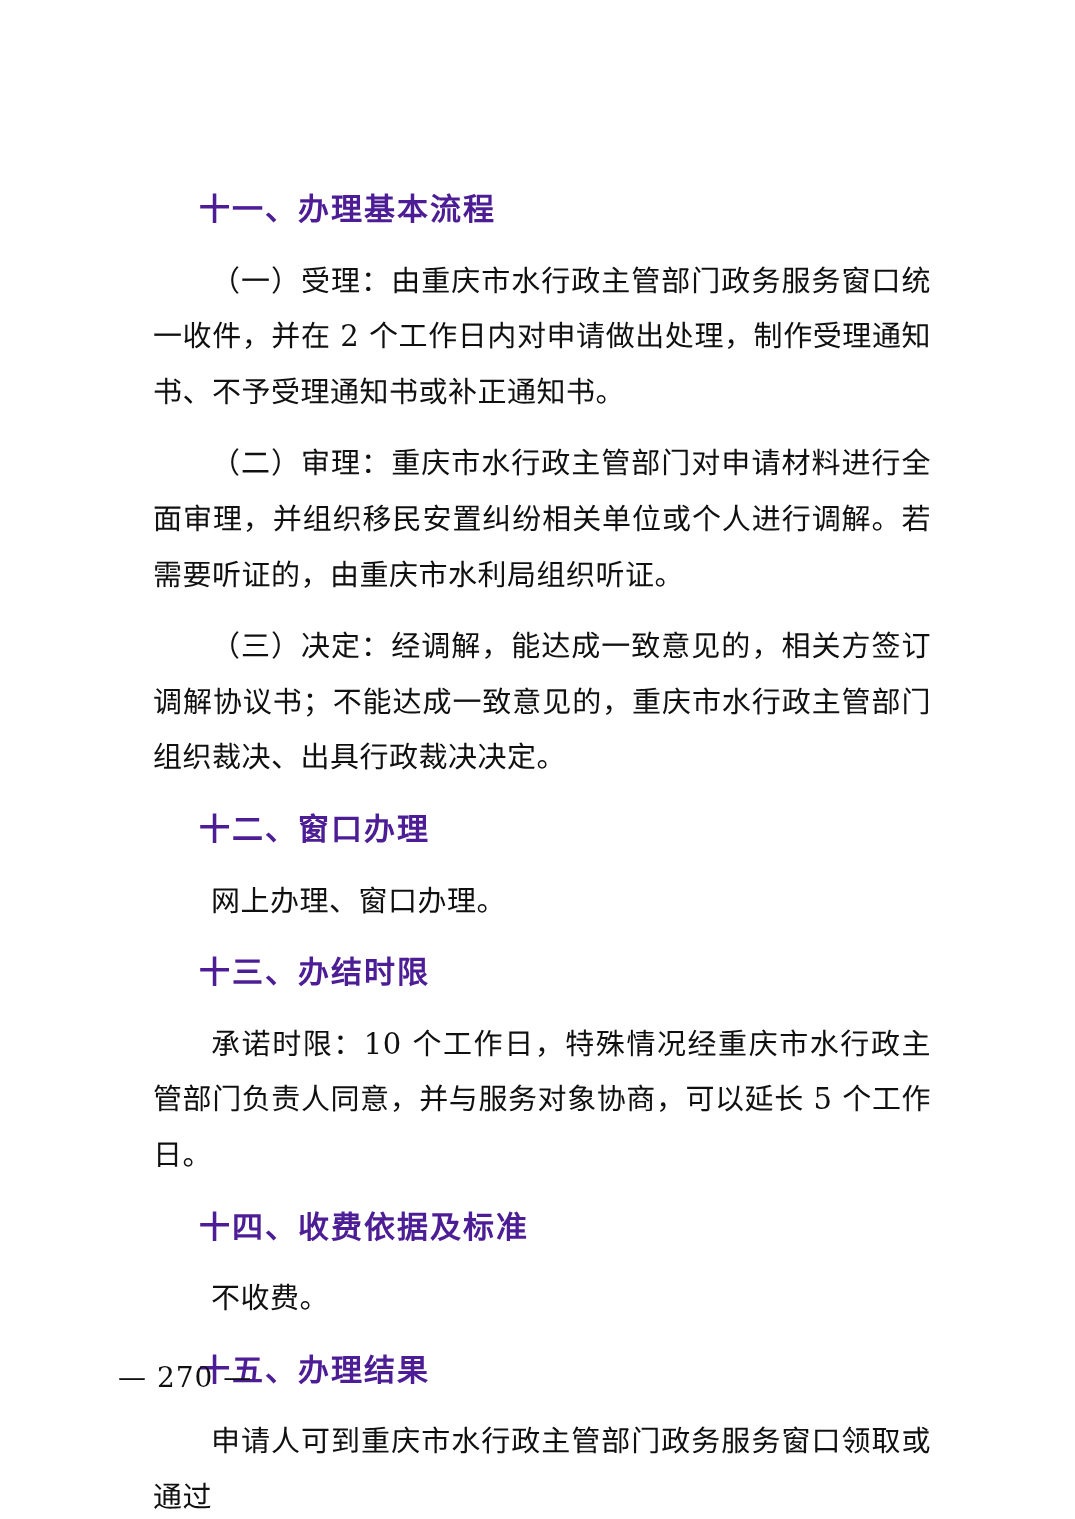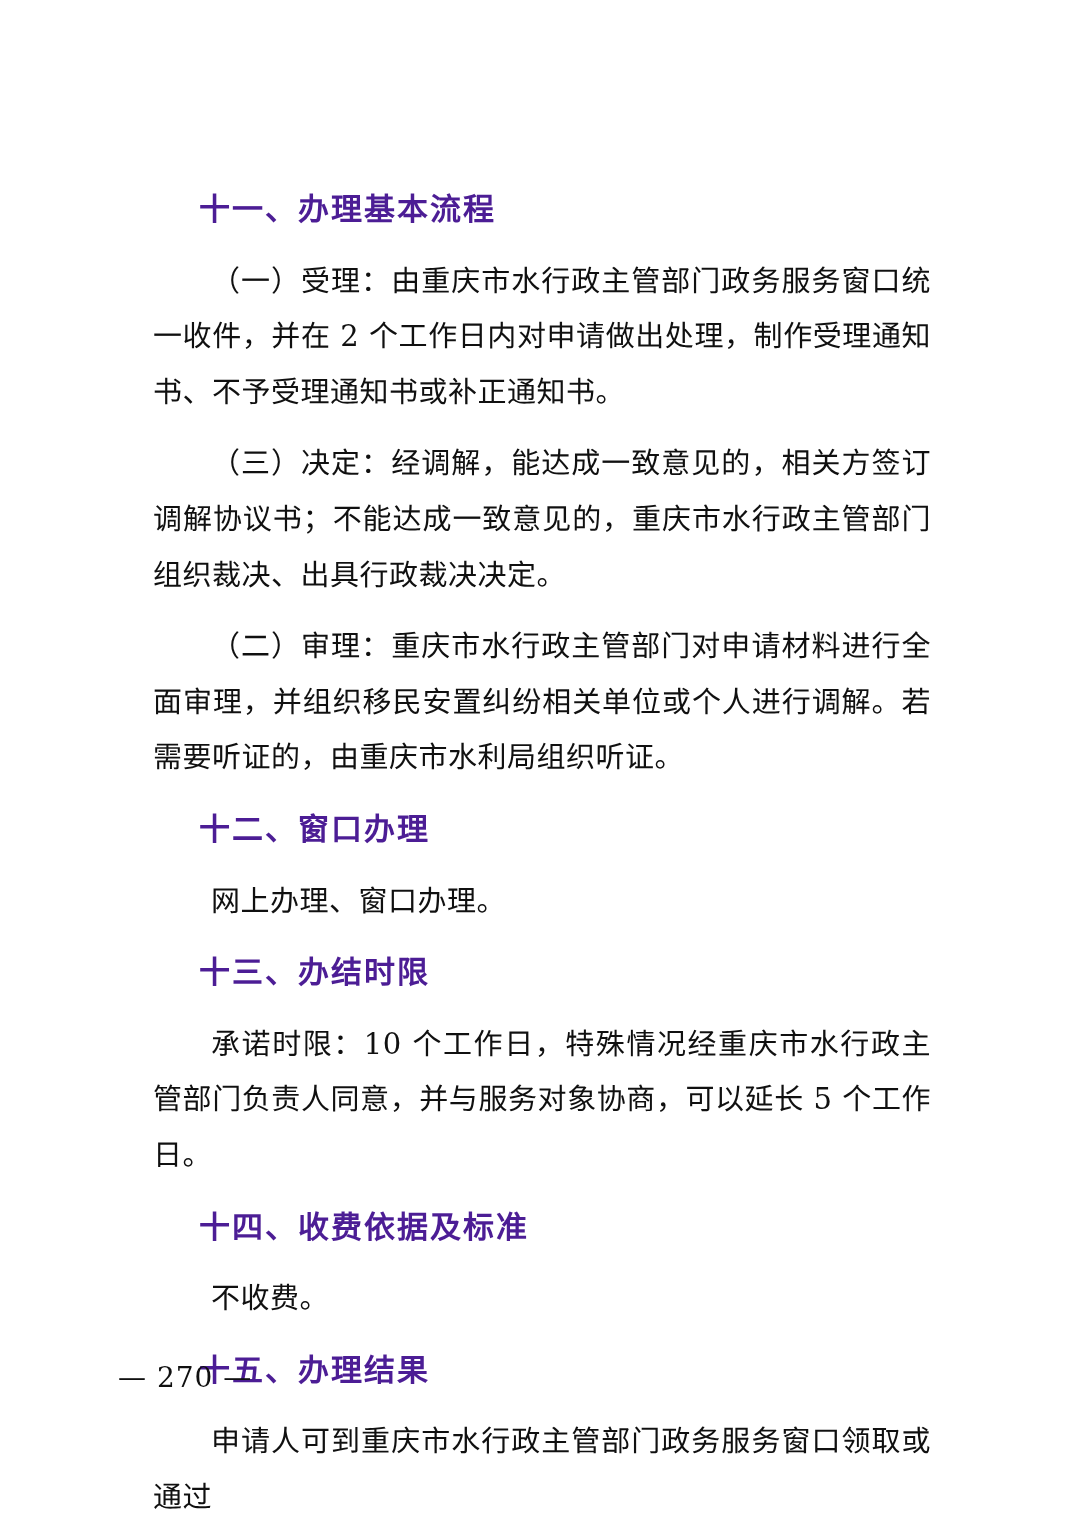--- a/index.html
+++ b/index.html
@@ -57,22 +57,22 @@
   }
 </style>
 </head>
 <body>
 
 <div class="page">
   <div class="doc-body" id="doc-body">
 
   <p class="heading">十一、办理基本流程</p>
       <p class="para">（一）受理：由重庆市水行政主管部门政务服务窗口统一收件，并在 2 个工作日内对申请做出处理，制作受理通知书、不予受理通知书或补正通知书。</p>
+      <p class="para">（二）审理：重庆市水行政主管部门对申请材料进行全面审理，并组织移民安置纠纷相关单位或个人进行调解。若需要听证的，由重庆市水利局组织听证。</p>
       <p class="para">（三）决定：经调解，能达成一致意见的，相关方签订调解协议书；不能达成一致意见的，重庆市水行政主管部门组织裁决、出具行政裁决决定。</p>
-      <p class="para">（二）审理：重庆市水行政主管部门对申请材料进行全面审理，并组织移民安置纠纷相关单位或个人进行调解。若需要听证的，由重庆市水利局组织听证。</p>
       <p class="heading">十二、窗口办理</p>
       <p class="para">网上办理、窗口办理。</p>
       <p class="heading">十三、办结时限</p>
       <p class="para">承诺时限：10 个工作日，特殊情况经重庆市水行政主管部门负责人同意，并与服务对象协商，可以延长 5 个工作日。</p>
       <p class="heading">十四、收费依据及标准</p>
       <p class="para">不收费。</p>
       <p class="heading">十五、办理结果</p>
       <p class="para">申请人可到重庆市水行政主管部门政务服务窗口领取或通过</p>
     </div>
   <div class="footer">— 270 —</div>

